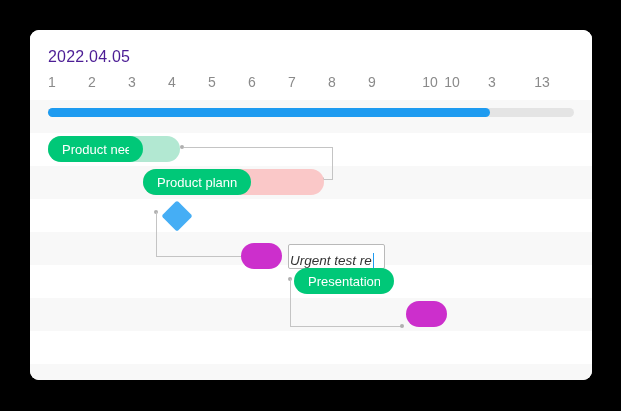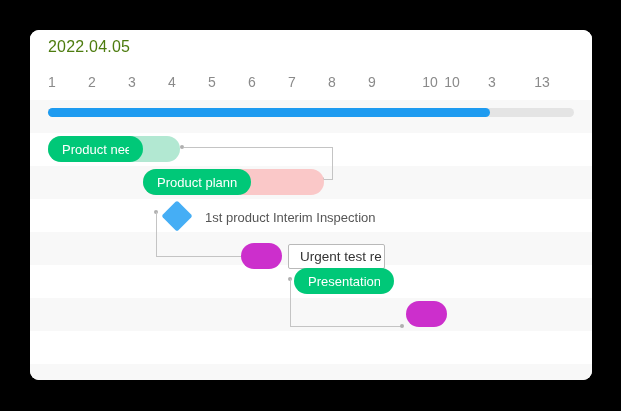--- a/index.html
+++ b/index.html
@@ -30,23 +30,23 @@
   #chart-header {
     position: absolute;
     left: 0; top: 0;
     width: 100%;
     height: 70px;
     background: #ffffff;
   }
   #header-date {
     position: absolute;
     left: 18px;
-    top: 8px;
+    top: 18px;
     font-size: 16px;
-    color: #4d7c0f;
+    color: #4c1d95;
     letter-spacing: 0.2px;
   }
   #day-axis {
     position: absolute;
     left: 0;
     top: 44px;
     width: 100%;
     height: 24px;
   }
   .day-tick {
@@ -167,22 +167,23 @@
 
   
   #task-name-input {
     position: absolute;
     box-sizing: border-box;
     height: 25px;
     background: #ffffff;
     border: 1px solid #b9b9b9;
     border-radius: 2px;
     display: flex;
-    align-items: center;
-    padding: 0 11px;
+    align-items: flex-end;
+    padding: 0 1px;
+    font-style: italic;
   }
   #task-name-input .input-text {
     font-size: 13.5px;
     color: #333333;
     white-space: nowrap;
   }
   #text-caret {
     display: inline-block;
     width: 1.5px;
     height: 15px;
@@ -254,21 +255,20 @@
     </div>
 
     <div class="task-bar" style="left:113px; top:69px; width:181px">
       <div class="bar-extension ext-pink" style="width:181px"></div>
       <div class="bar-main" style="width:108px">
         <span class="bar-label">Product planni...</span>
       </div>
     </div>
 
     <div class="milestone-diamond" style="left:136px; top:105px"></div>
-    <div class="outside-label" style="left:175px; top:110px">1st product Interim Inspection</div>
 
     <div class="pill-bar" style="left:211px; top:143px; width:41px"></div>
     <div id="task-name-input" style="left:258px; top:144px; width:97px">
       <span class="input-text">Urgent test re</span>
         <span id="text-caret"></span>
     </div>
 
     <div class="task-bar" style="left:264px; top:168px; width:100px">
       <div class="bar-main" style="width:100px">
         <span class="bar-label">Presentation of...</span>

